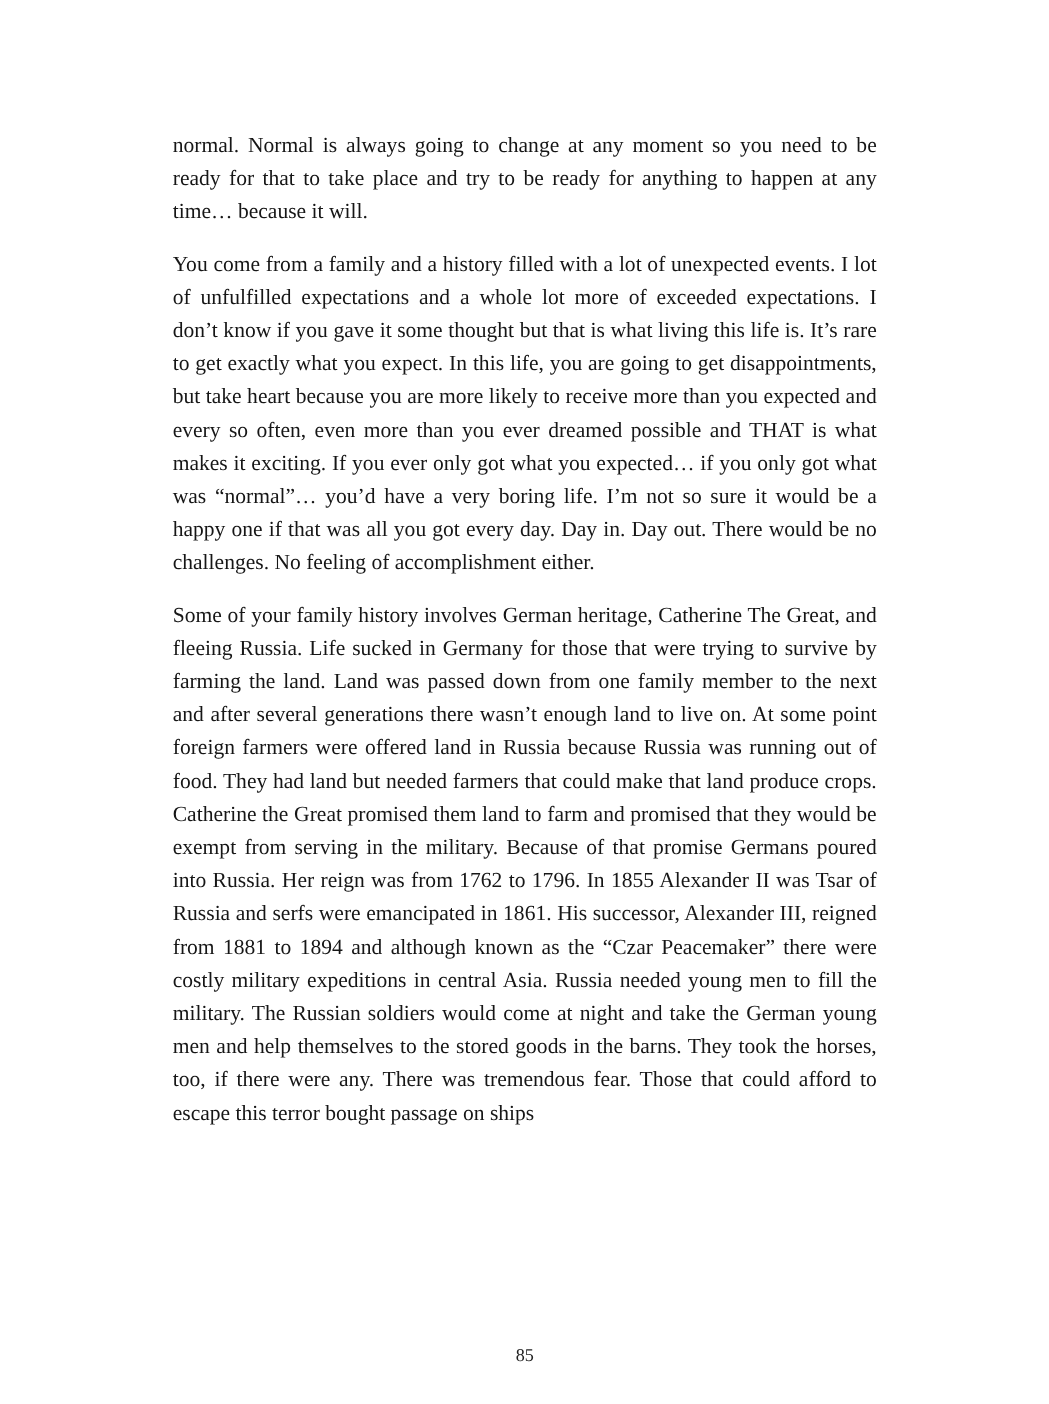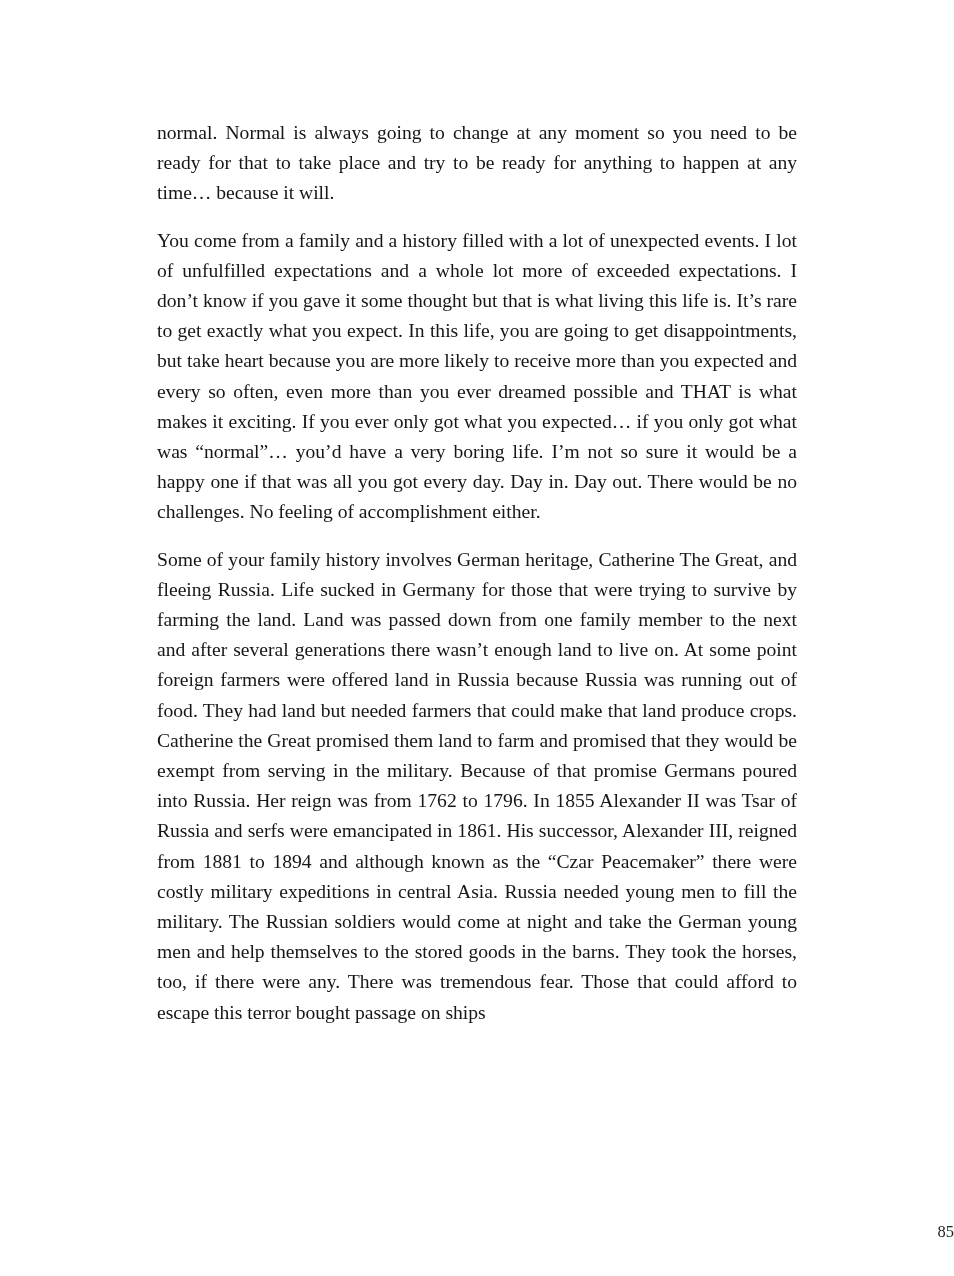--- a/index.html
+++ b/index.html
@@ -39,21 +39,21 @@
     color: #161616;
   }
   p.para:last-child {
     margin-bottom: 12px;
   }
   .page-number {
     position: absolute;
     left: 0;
     top: 1222px;
     width: 954px;
-    text-align: right;
+    text-align: center;
     font-size: 16.5px;
     font-family: "Liberation Serif", serif;
     color: #222222;
   }
 </style>
 </head>
 <body>
 
 <div class="page">
   <div class="text-column">

